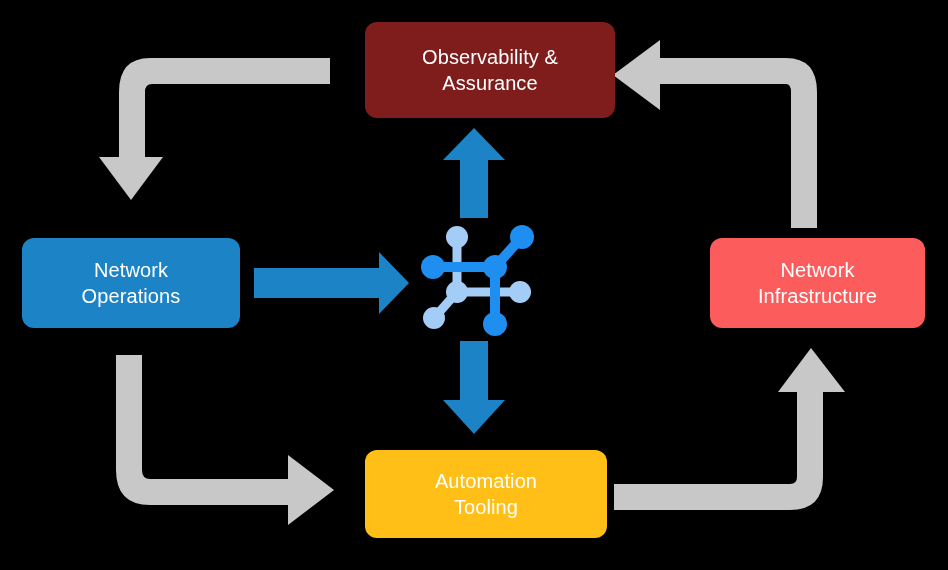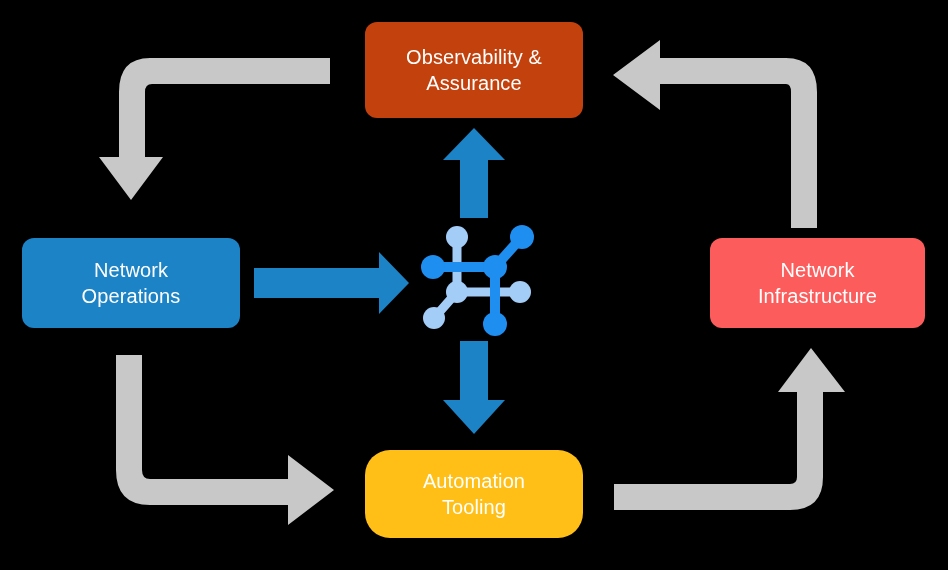--- a/index.html
+++ b/index.html
@@ -36,35 +36,34 @@
     font-family: "Liberation Sans", sans-serif;
     letter-spacing: 0.1px;
     box-sizing: border-box;
     padding: 4px 10px;
   }
   .node-label {
     white-space: pre-line;
     display: block;
   }
   #box-observability {
-    left: 365px; top: 22px; width: 218px; height: 96px;
-    background: #c2410c;
+    left: 365px; top: 22px; width: 250px; height: 96px;
+    background: #7f1d1d;
   }
   #box-operations {
     left: 22px; top: 238px; width: 218px; height: 90px;
     background: #1b83c6;
   }
   #box-infrastructure {
     left: 710px; top: 238px; width: 215px; height: 90px;
     background: #fc5c5c;
   }
   #box-automation {
-    left: 365px; top: 450px; width: 218px; height: 88px;
+    left: 365px; top: 450px; width: 242px; height: 88px;
     background: #ffbf17;
-    border-radius: 25px;
   }
 </style>
 </head>
 <body>
 
 <div id="stage">
 
   <svg id="diagram-svg" viewBox="0 0 948 570">
 
     <path fill="#c8c8c8" d="M 330,58 L 150,58

